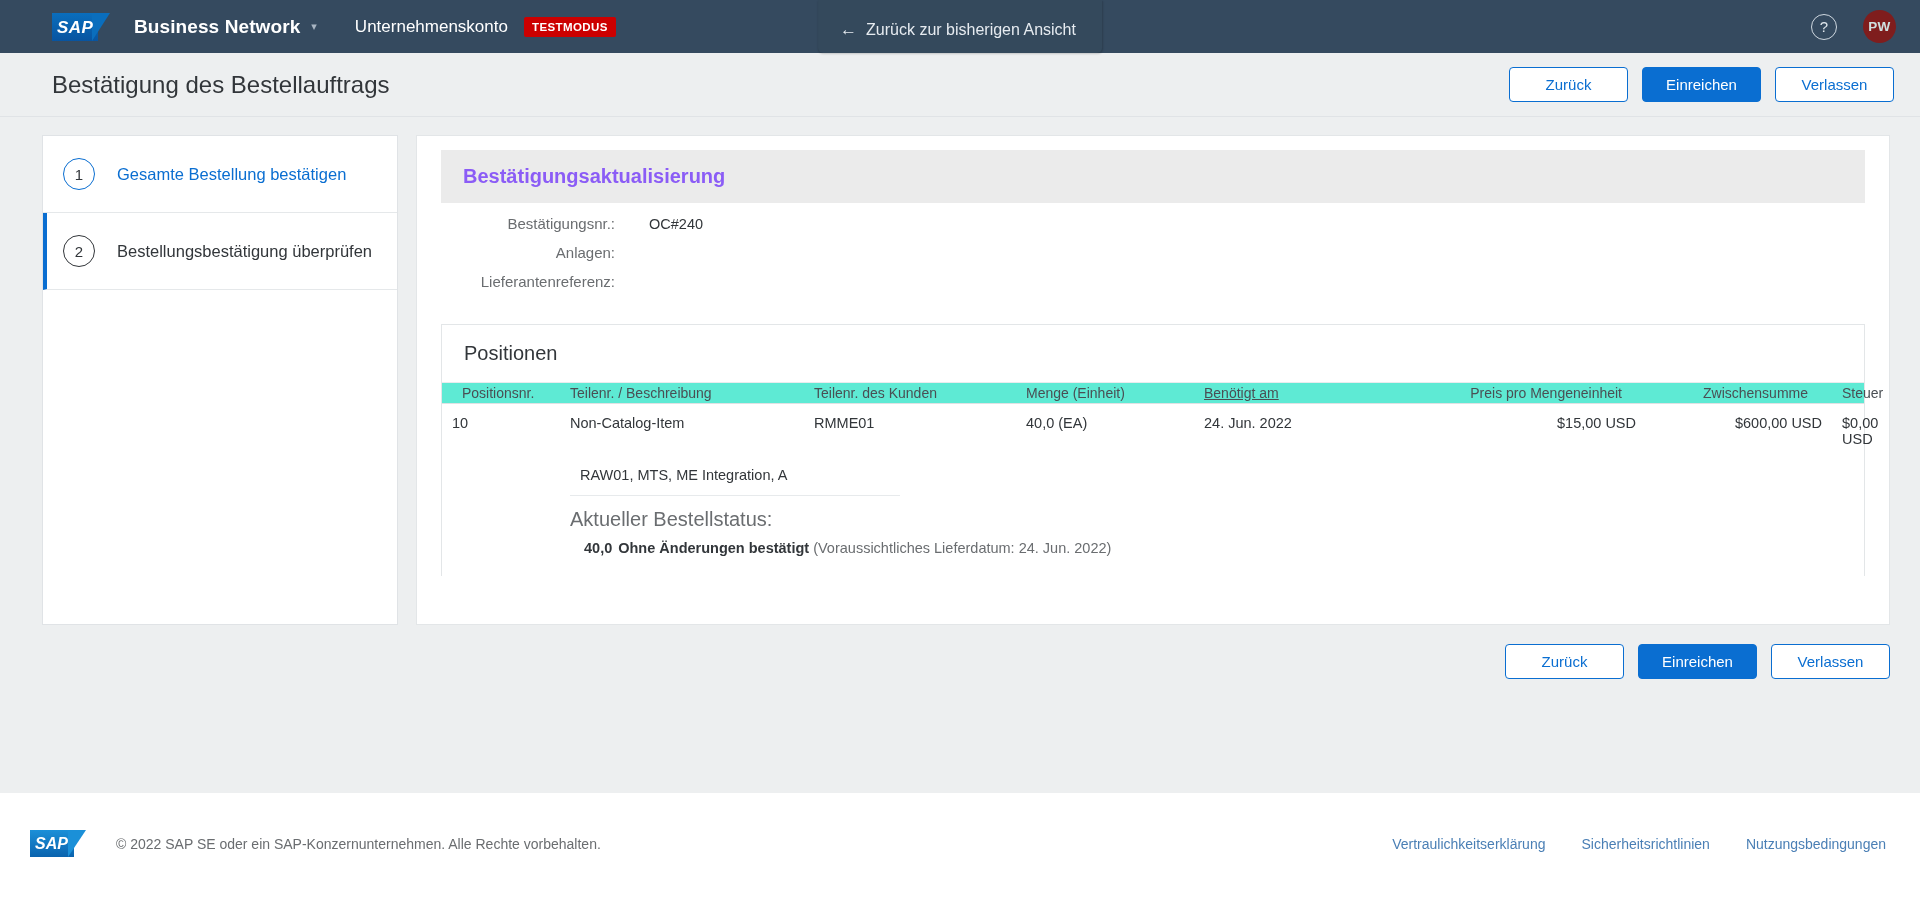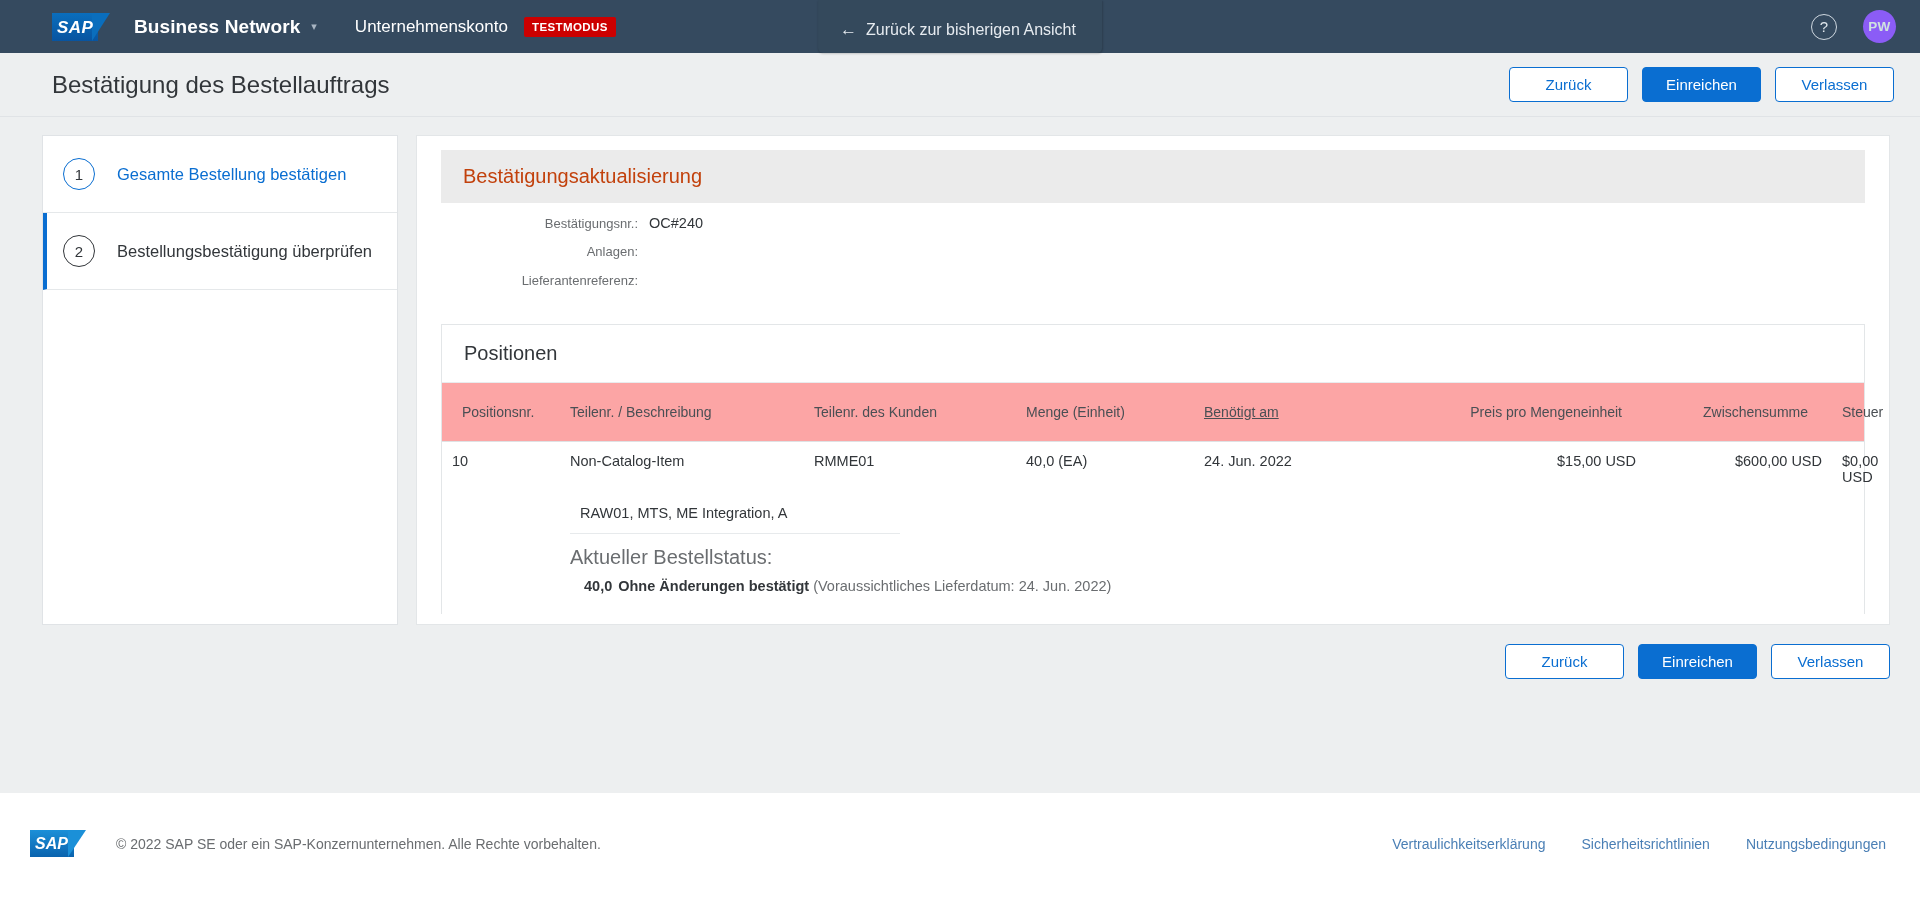--- a/index.html
+++ b/index.html
@@ -109,21 +109,21 @@
     color: #dfe6ec;
     font-size: 15px;
     display: flex;
     align-items: center;
     justify-content: center;
     cursor: pointer;
   }
   .avatar {
     width: 33px; height: 33px;
     border-radius: 50%;
-    background: #8b5cf6;
+    background: #7f1d1d;
     color: #cfe0e0;
     font-size: 13.5px;
     font-weight: bold;
     display: flex;
     align-items: center;
     justify-content: center;
     cursor: pointer;
     letter-spacing: .3px;
     text-align: center;
   }
@@ -228,36 +228,37 @@
   }
 
   
   .section-bar {
     background: #ebebeb;
     padding: 15px 0 15px 22px;
     margin: 14px 24px 0 24px;
   }
   .section-bar-title {
     font-size: 20px;
-    color: #c2410c;
+    color: #8b5cf6;
+    font-weight: bold;
   }
   .field-list {
     padding: 12px 24px 0 24px;
   }
   .field-row {
     display: flex;
     align-items: baseline;
     height: 29px;
   }
   .field-label {
     width: 208px;
     text-align: right;
-    font-size: 13px;
+    font-size: 15px;
     color: #6a6d70;
-    padding-right: 11px;
+    padding-right: 34px;
     flex: 0 0 208px;
   }
   .field-value {
     font-size: 14.5px;
     color: #32363a;
   }
 
   
   .items-block {
     margin: 22px 24px 0 24px;
@@ -270,25 +271,25 @@
     padding: 17px 0 17px 22px;
     background: #ffffff;
     border-bottom: 1px solid #e9ecee;
   }
   table.items {
     width: 100%;
     border-collapse: collapse;
     table-layout: fixed;
   }
   table.items thead th {
-    background: #fca5a5;
+    background: #5eead4;
     font-size: 14px;
     font-weight: normal;
     color: #4a4f54;
-    padding: 21px 10px;
+    padding: 2px 10px;
     text-align: left;
     border-bottom: 1px solid #dfe2e4;
   }
   th.c-pos   { width: 118px; padding-left: 20px !important; }
   th.c-part  { width: 244px; }
   th.c-cust  { width: 212px; }
   th.c-qty   { width: 178px; }
   th.c-need  { width: 210px; text-decoration: underline; }
   th.c-price { width: 242px; text-align: right !important; padding-right: 24px !important; }
   th.c-sub   { width: 186px; text-align: right !important; padding-right: 24px !important; }

